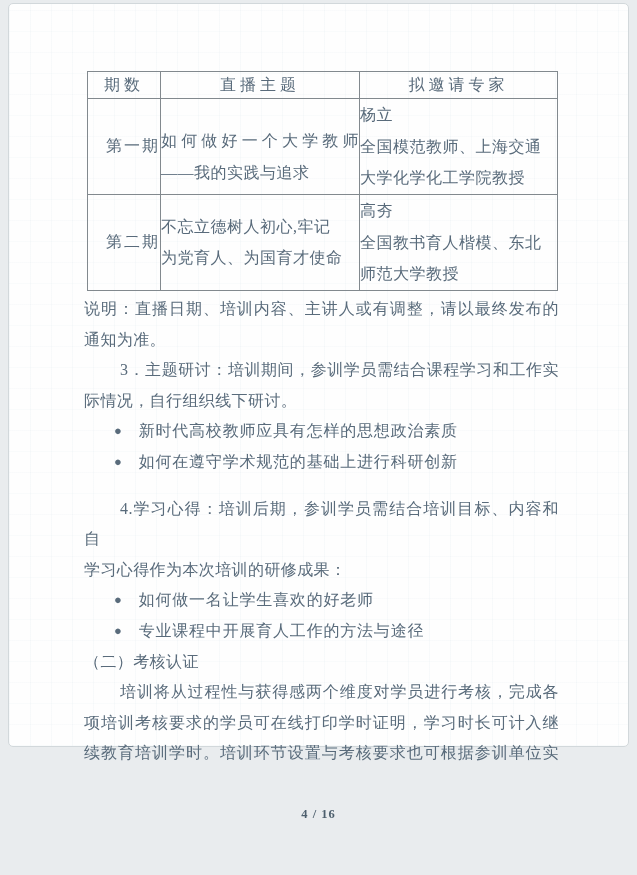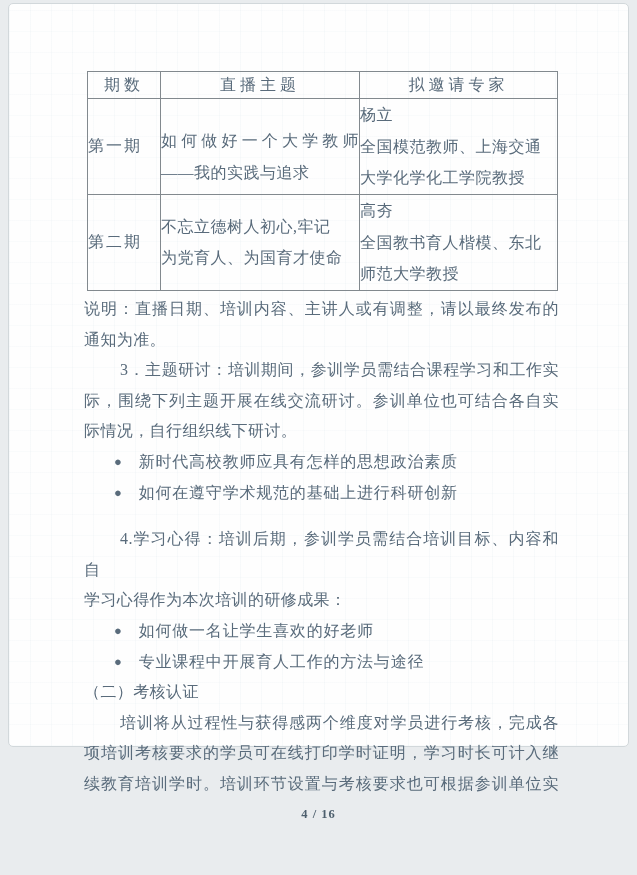--- a/index.html
+++ b/index.html
@@ -30,21 +30,21 @@
     border:1px solid #82898e;
     padding:0; box-sizing:border-box;
     vertical-align:middle;
   }
   .tbl thead th {
     height:27px; font-weight:normal;
     text-align:center; letter-spacing:4px;
   }
   .row1 td { height:96px; }
   .row2 td { height:95px; }
-  .c-period { text-align:left; letter-spacing:2px; }
+  .c-period { text-align:right; letter-spacing:2px; }
   .c-topic, .c-expert { padding:0 6px 0 9px; }
   .cl { line-height:31.5px; letter-spacing:0.5px; white-space:nowrap; }
   .cl.spread { text-align:justify; text-align-last:justify; text-justify:inter-character; white-space:normal;margin-top:20px; }
   
   .body-text {
     position:absolute; left:75px; top:290px; width:475px;
     color:#596b7b; font-size:16px;
   }
   .line { line-height:30.6px; letter-spacing:0.4px; }
   .line.j { text-align:justify; text-align-last:justify; text-justify:inter-character; }
@@ -105,21 +105,20 @@
           </td>
         </tr>
       </tbody>
     </table>
 
     <div class="body-text">
       <div class="line j">说明：直播日期、培训内容、主讲人或有调整，请以最终发布的</div>
       <div class="line">通知为准。</div>
 
       <div class="line j ind">3．主题研讨：培训期间，参训学员需结合课程学习和工作实</div>
-      <div class="line j">际，围绕下列主题开展在线交流研讨。参训单位也可结合各自实</div>
       <div class="line">际情况，自行组织线下研讨。</div>
 
       <div class="line bullet">
         <span class="dot">●</span><span>新时代高校教师应具有怎样的思想政治素质</span>
       </div>
       <div class="line bullet">
         <span class="dot">●</span><span>如何在遵守学术规范的基础上进行科研创新</span>
       </div>
 
       <div class="line j ind mt">4.学习心得：培训后期，参训学员需结合培训目标、内容和自</div>

